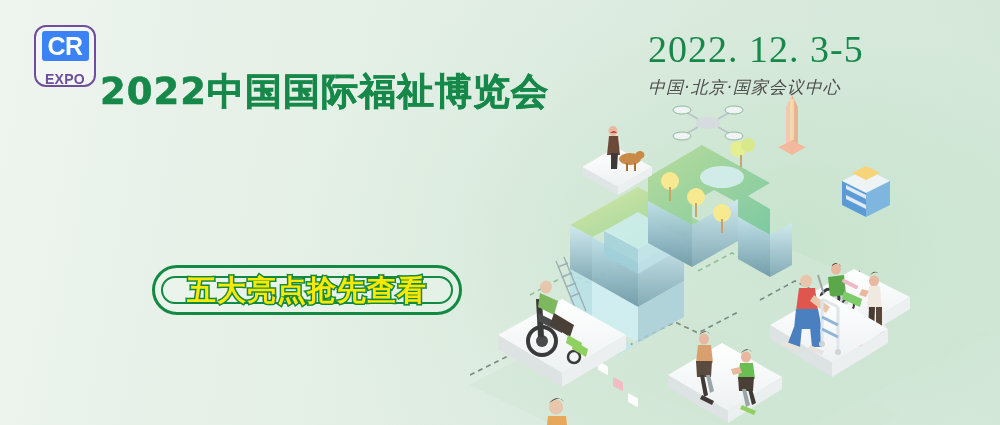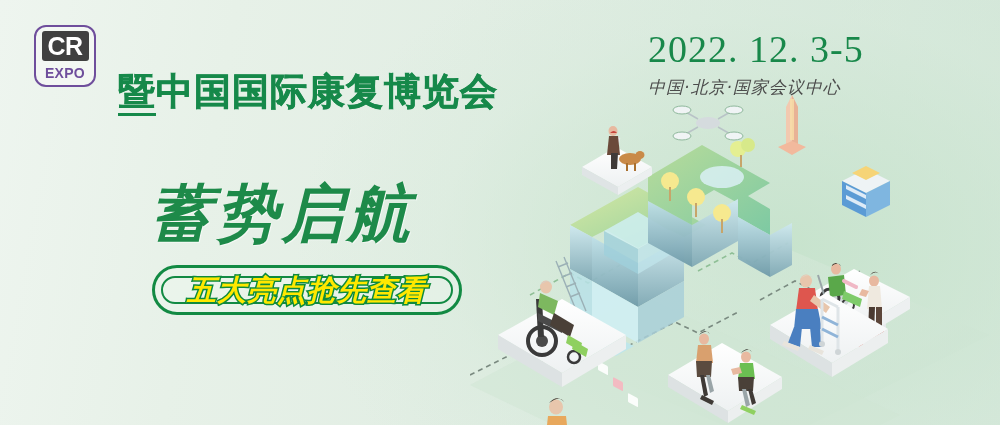--- a/index.html
+++ b/index.html
@@ -15,26 +15,26 @@
   }
 
   
   .logo{
     position:absolute;left:34px;top:25px;width:62px;height:62px;
     border:2px solid #6f4e9c;border-radius:12px;background:#f3f7f3;
     box-sizing:border-box;display:flex;flex-direction:column;
     align-items:center;justify-content:flex-start;padding-top:4px;
   }
   .logo-cr{
-    width:47px;height:30px;background:#404040;border-radius:3px;
+    width:47px;height:30px;background:#3b82f6;border-radius:3px;
     color:#ffffff;font-weight:bold;font-size:25px;line-height:30px;
     text-align:center;letter-spacing:-.5px;font-family:"Liberation Sans",sans-serif;
   }
   .logo-expo{
-    margin-top:4px;color:#6f4e9c;font-weight:bold;font-size:14px;
+    margin-top:10px;color:#6f4e9c;font-weight:bold;font-size:14px;
     letter-spacing:.3px;line-height:16px;
   }
 
   .title-wrap{position:absolute;left:100px;top:70px;width:450px;}
   .title-line{
     color:#16894a;font-weight:bold;font-size:37px;line-height:44px;
     letter-spacing:1px;white-space:nowrap;
     font-family:"DejaVu Sans","Liberation Sans",sans-serif;
     -webkit-text-stroke:.6px #16894a;
   }
@@ -54,21 +54,21 @@
   .cta{
     position:absolute;left:152px;top:265px;
     width:310px;height:50px;box-sizing:border-box;
     border:3px solid #128a43;border-radius:26px;
     background:rgba(240,248,241,.35);
     display:flex;align-items:center;justify-content:center;
   }
   .cta-inner{
     width:292px;height:28px;box-sizing:border-box;
     border:2px solid #128a43;border-radius:20px;
-    display:flex;align-items:center;justify-content:center;font-style:italic;
+    display:flex;align-items:center;justify-content:center;
   }
   .cta-text{
     color:#ffe800;font-weight:bold;font-size:29px;line-height:34px;
     letter-spacing:1px;white-space:nowrap;
     font-family:"DejaVu Sans","Liberation Sans",sans-serif;
     -webkit-text-stroke:3px #0e8b3c;
     paint-order:stroke fill;
   }
 
   
@@ -91,24 +91,23 @@
 <body>
 
 <div id="banner">
 
   <div class="logo">
     <div class="logo-cr">CR</div>
     <div class="logo-expo">EXPO</div>
   </div>
 
   <div class="title-wrap">
-    <div class="title-line second"><span class="u">暨</span><span>中国国际康复博览会</span></div>
+    <div class="title-line">2022中国国际福祉博览会</div>
   </div>
 
-  <div class="headline">蓄势启航</div>
 
   <div class="cta">
     <div class="cta-inner">
       <span class="cta-text">五大亮点抢先查看</span>
     </div>
   </div>
 
   <div class="date-wrap">
     <div class="date-main">2022. 12. 3-5</div>
     <div class="date-sub">中国·北京·国家会议中心</div>

